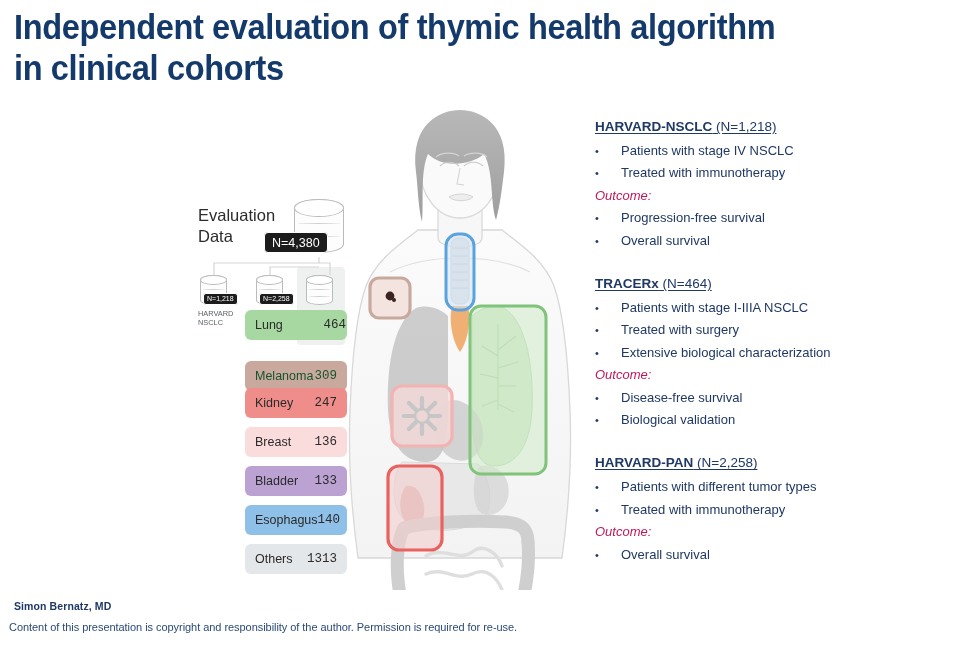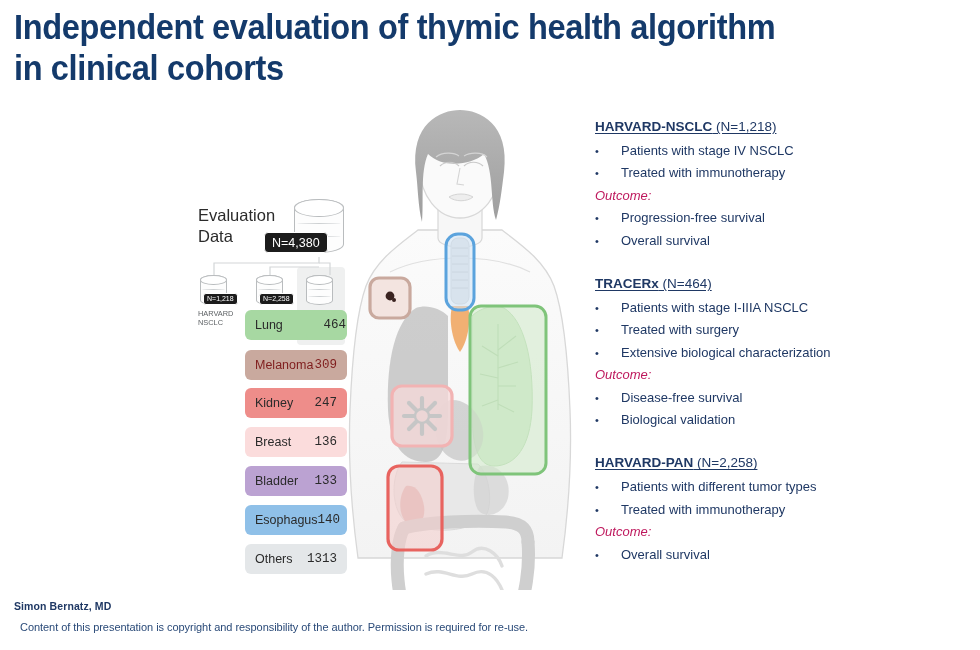--- a/index.html
+++ b/index.html
@@ -84,21 +84,21 @@
     position: absolute;
     left: 14px;
     top: 600px;
     color: #1f3864;
     font-size: 10.5px;
     font-weight: bold;
     letter-spacing: 0.1px;
   }
   #footer-copy {
     position: absolute;
-    left: 20px;
+    left: 9px;
     top: 621px;
     color: #2a4a78;
     font-size: 11px;
     letter-spacing: -0.05px;
   }
 
   
   #diagram {
     position: absolute;
     left: 190px;
@@ -292,21 +292,21 @@
   <div class="db-cap" id="cap-tr">TRACERx</div>
 
   <div id="rows">
       <div class="trow trow-main" style="top: 0px; background: rgb(167, 216, 162); color: rgb(42, 42, 42);">
         <span class="tname">Lung</span>
         <span class="tval">1218</span>
       </div>
       <div class="trow trow-tr" style="top: 0px; background: rgb(167, 216, 162); color: rgb(42, 42, 42);">
         <span class="tval">464</span>
       </div>
-      <div class="trow trow-main" style="top: 40px; background: rgb(201, 169, 158); color: #7f1d1d;">
+      <div class="trow trow-main" style="top: 51px; background: rgb(201, 169, 158); color: #14532d;">
         <span class="tname">Melanoma</span>
         <span class="tval">309</span>
       </div>
       <div class="trow trow-main" style="top: 78px; background: rgb(238, 141, 138); color: rgb(42, 42, 42);">
         <span class="tname">Kidney</span>
         <span class="tval">247</span>
       </div>
       <div class="trow trow-main" style="top: 117px; background: rgb(251, 220, 220); color: rgb(42, 42, 42);">
         <span class="tname">Breast</span>
         <span class="tval">136</span>

